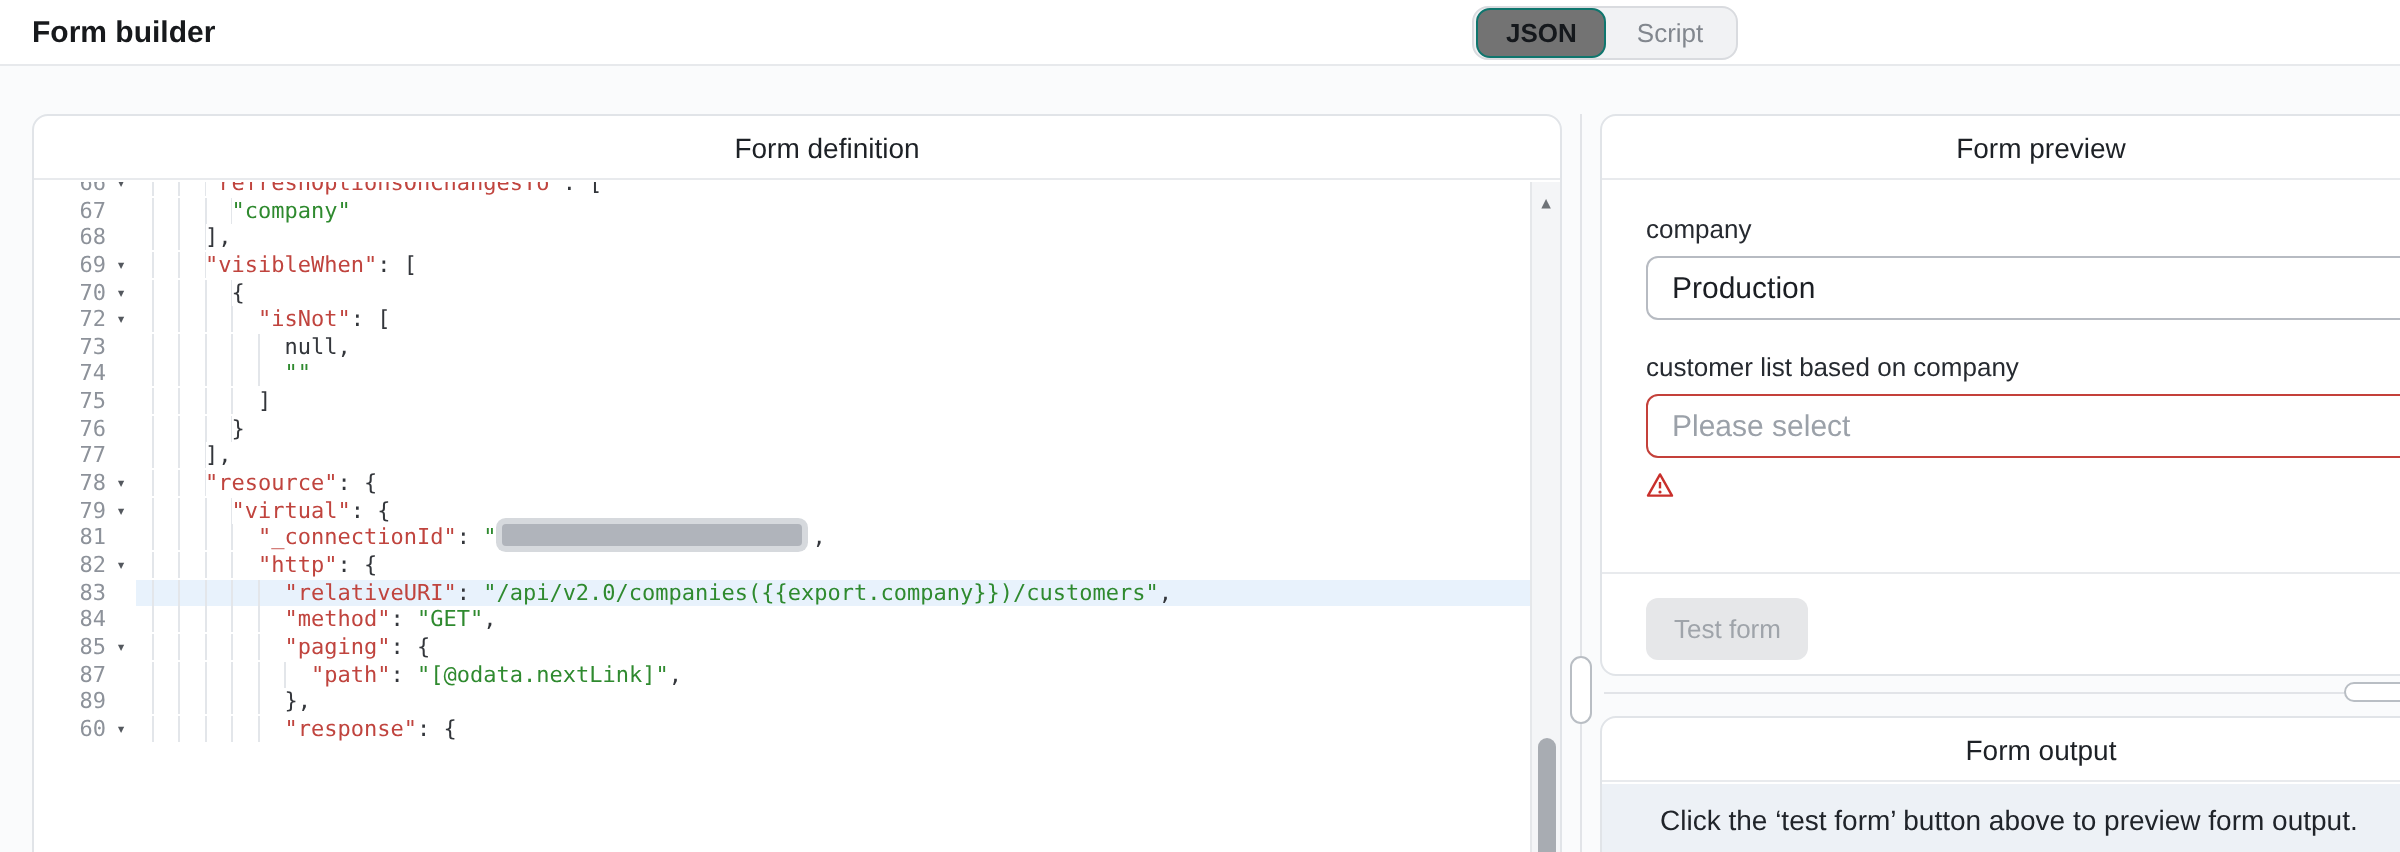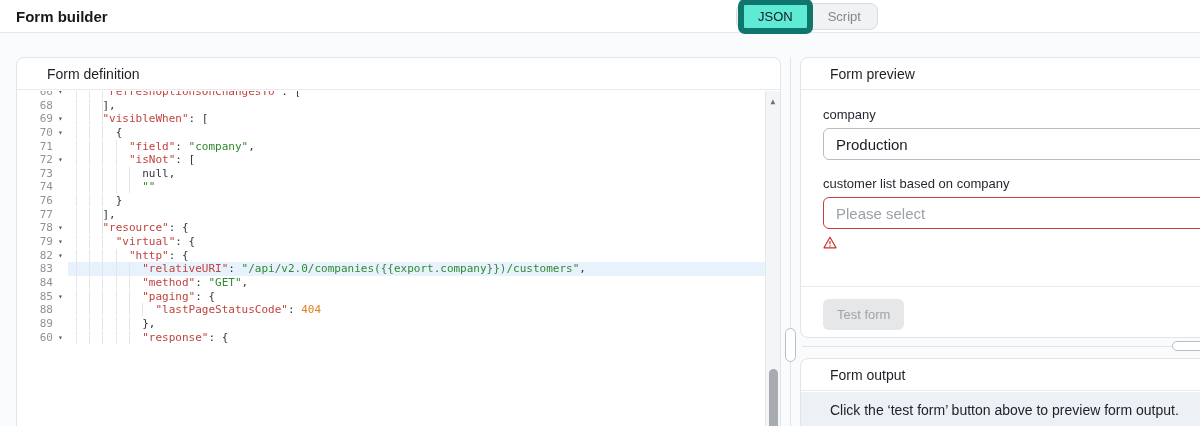--- a/index.html
+++ b/index.html
@@ -5,26 +5,26 @@
   * { margin:0; padding:0; box-sizing:border-box; }
   html,body { width:1200px; height:426px; }
   body { font-family:"Liberation Sans", sans-serif; background:#fafbfc; }
   #app { position:relative; width:1200px; height:426px; overflow:hidden; background:#fafbfc; }
 
   
   .topbar { position:absolute; left:0; top:0; width:1200px; height:33px; background:#fff; border-bottom:1px solid #e7e9ec; }
   .page-title { position:absolute; left:16px; top:8px; font-size:15px; font-weight:700; color:#17191c; }
   .seg-control { position:absolute; left:736px; top:3px; display:flex; align-items:center; background:#f1f2f4; border:1px solid #d9dbdf; border-radius:8px; padding:1px; height:27px; }
   .seg { font-size:13px; padding:3px 14px; border-radius:7px; line-height:17px; }
-  .seg.selected { background:#5eead4; border:6px solid #0f766e; font-weight:400; color:#15181c; }
+  .seg.selected { background:#737373; border:1px solid #0f766e; font-weight:700; color:#15181c; }
   .seg.unselected { color:#82878e; border:1px solid transparent;text-align:right; }
 
   
   .panel { position:absolute; background:#fff; border:1px solid #e1e4e8; border-radius:8px; }
-  .panel-header { height:32px; border-bottom:1px solid #e8eaed; display:flex; align-items:center; }
+  .panel-header { height:32px; border-bottom:1px solid #e8eaed; display:flex; align-items:center;justify-content:center; }
   .panel-header .ttl { font-size:14px; color:#1d2126; }
 
   
   #def-panel { left:16px; top:57px; width:765px; height:380px; }
   #def-panel .ttl { padding-left:30px; }
   .editor { position:absolute; left:0; top:33px; right:0; bottom:0; overflow:hidden;
             font-family:"DejaVu Sans Mono","Liberation Mono",monospace; font-size:11px; line-height:13.65px; }
   .code-scroll { margin-top:-6px; }
   .code-line { display:flex; height:13.65px; white-space:pre;align-items:center; }
   .ln-num  { flex:0 0 36px; text-align:right; color:#8d929a; }
@@ -83,36 +83,38 @@
     </div>
   </div>
 
   <div class="panel" id="def-panel">
     <div class="panel-header">
       <span class="ttl">Form definition</span>
     </div>
     <div class="editor">
       <div class="code-scroll">
           <div class="code-line"><span class="ln-num">66</span><span class="ln-fold">▾</span><span class="ln-code"><span class="tk-ws">    </span><span class="tk-key">"refreshOptionsOnChangesTo"</span><span class="tk-pun">: [</span></span></div>
+          <div class="code-line"><span class="ln-num">67</span><span class="ln-fold"></span><span class="ln-code"><span class="tk-ws">      </span><span class="tk-str">"company"</span></span></div>
           <div class="code-line"><span class="ln-num">68</span><span class="ln-fold"></span><span class="ln-code"><span class="tk-ws">    </span><span class="tk-pun">],</span></span></div>
           <div class="code-line"><span class="ln-num">69</span><span class="ln-fold">▾</span><span class="ln-code"><span class="tk-ws">    </span><span class="tk-key">"visibleWhen"</span><span class="tk-pun">: [</span></span></div>
           <div class="code-line"><span class="ln-num">70</span><span class="ln-fold">▾</span><span class="ln-code"><span class="tk-ws">      </span><span class="tk-pun">{</span></span></div>
-          <div class="code-line"><span class="ln-num">71</span><span class="ln-fold"></span><span class="ln-code"><span class="tk-ws">        </span><span class="tk-key">"field"</span><span class="tk-pun">: </span><span class="tk-str">"company"</span><span class="tk-pun">,</span></span></div>
           <div class="code-line"><span class="ln-num">72</span><span class="ln-fold">▾</span><span class="ln-code"><span class="tk-ws">        </span><span class="tk-key">"isNot"</span><span class="tk-pun">: [</span></span></div>
           <div class="code-line"><span class="ln-num">73</span><span class="ln-fold"></span><span class="ln-code"><span class="tk-ws">          </span><span class="tk-kw">null</span><span class="tk-pun">,</span></span></div>
           <div class="code-line"><span class="ln-num">74</span><span class="ln-fold"></span><span class="ln-code"><span class="tk-ws">          </span><span class="tk-str">""</span></span></div>
+          <div class="code-line"><span class="ln-num">75</span><span class="ln-fold"></span><span class="ln-code"><span class="tk-ws">        </span><span class="tk-pun">]</span></span></div>
           <div class="code-line"><span class="ln-num">76</span><span class="ln-fold"></span><span class="ln-code"><span class="tk-ws">      </span><span class="tk-pun">}</span></span></div>
           <div class="code-line"><span class="ln-num">77</span><span class="ln-fold"></span><span class="ln-code"><span class="tk-ws">    </span><span class="tk-pun">],</span></span></div>
           <div class="code-line"><span class="ln-num">78</span><span class="ln-fold">▾</span><span class="ln-code"><span class="tk-ws">    </span><span class="tk-key">"resource"</span><span class="tk-pun">: {</span></span></div>
           <div class="code-line"><span class="ln-num">79</span><span class="ln-fold">▾</span><span class="ln-code"><span class="tk-ws">      </span><span class="tk-key">"virtual"</span><span class="tk-pun">: {</span></span></div>
+          <div class="code-line"><span class="ln-num">81</span><span class="ln-fold"></span><span class="ln-code"><span class="tk-ws">        </span><span class="tk-key">"_connectionId"</span><span class="tk-pun">: </span><span class="tk-str">"</span><span class="tk-redact"></span><span class="tk-pun">,</span></span></div>
           <div class="code-line"><span class="ln-num">82</span><span class="ln-fold">▾</span><span class="ln-code"><span class="tk-ws">        </span><span class="tk-key">"http"</span><span class="tk-pun">: {</span></span></div>
           <div class="code-line active"><span class="ln-num">83</span><span class="ln-fold"></span><span class="ln-code"><span class="tk-ws">          </span><span class="tk-key">"relativeURI"</span><span class="tk-pun">: </span><span class="tk-str">"/api/v2.0/companies({{export.company}})/customers"</span><span class="tk-pun">,</span></span></div>
           <div class="code-line"><span class="ln-num">84</span><span class="ln-fold"></span><span class="ln-code"><span class="tk-ws">          </span><span class="tk-key">"method"</span><span class="tk-pun">: </span><span class="tk-str">"GET"</span><span class="tk-pun">,</span></span></div>
           <div class="code-line"><span class="ln-num">85</span><span class="ln-fold">▾</span><span class="ln-code"><span class="tk-ws">          </span><span class="tk-key">"paging"</span><span class="tk-pun">: {</span></span></div>
-          <div class="code-line"><span class="ln-num">88</span><span class="ln-fold"></span><span class="ln-code"><span class="tk-ws">            </span><span class="tk-key">"lastPageStatusCode"</span><span class="tk-pun">: </span><span class="tk-num">404</span></span></div>
+          <div class="code-line"><span class="ln-num">87</span><span class="ln-fold"></span><span class="ln-code"><span class="tk-ws">            </span><span class="tk-key">"path"</span><span class="tk-pun">: </span><span class="tk-str">"[@odata.nextLink]"</span><span class="tk-pun">,</span></span></div>
           <div class="code-line"><span class="ln-num">89</span><span class="ln-fold"></span><span class="ln-code"><span class="tk-ws">          </span><span class="tk-pun">},</span></span></div>
           <div class="code-line"><span class="ln-num">60</span><span class="ln-fold">▾</span><span class="ln-code"><span class="tk-ws">          </span><span class="tk-key">"response"</span><span class="tk-pun">: {</span></span></div>
         </div>
       <div class="ed-scrollbar">
         <div class="ed-up-arrow">▲</div>
         <div class="ed-thumb"></div>
       </div>
     </div>
   </div>
 

